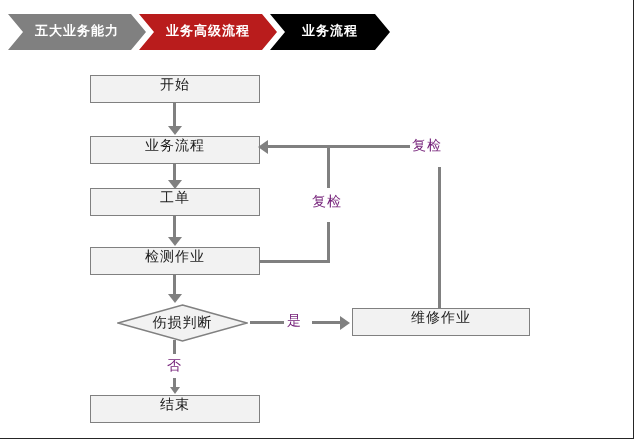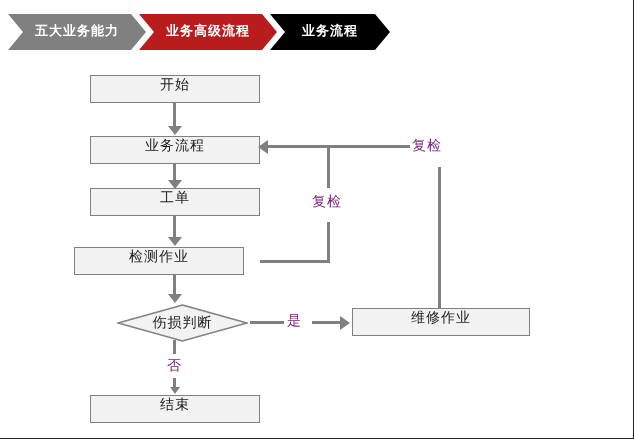--- a/index.html
+++ b/index.html
@@ -142,21 +142,21 @@
     <div class="conn vline" style="left:173px;top:164px;height:20px;"></div>
     <div class="arrowdown" style="left:167.5px;top:180px;"></div>
 
     <div class="nodebox" style="left:90px;top:188px;width:170px;height:28px;">
       <span>工单</span>
     </div>
 
     <div class="conn vline" style="left:173px;top:216px;height:25px;"></div>
     <div class="arrowdown" style="left:167.5px;top:237px;"></div>
 
-    <div class="nodebox" style="left:74px;top:247px;width:170px;height:28px;">
+    <div class="nodebox" style="left:90px;top:247px;width:170px;height:28px;">
       <span>检测作业</span>
     </div>
 
     <div class="conn vline" style="left:173px;top:275px;height:22px;"></div>
     <div class="arrowdown" style="left:167.5px;top:294px;"></div>
 
     <div class="diamond-wrap" style="left:117px;top:304px;width:131px;height:38px;">
       <svg width="131" height="38" viewBox="0 0 131 38">
         <polygon points="65.5,1 130,19 65.5,37 1,19" fill="#f2f2f2" stroke="#808080" stroke-width="1.6"></polygon>
       </svg>

